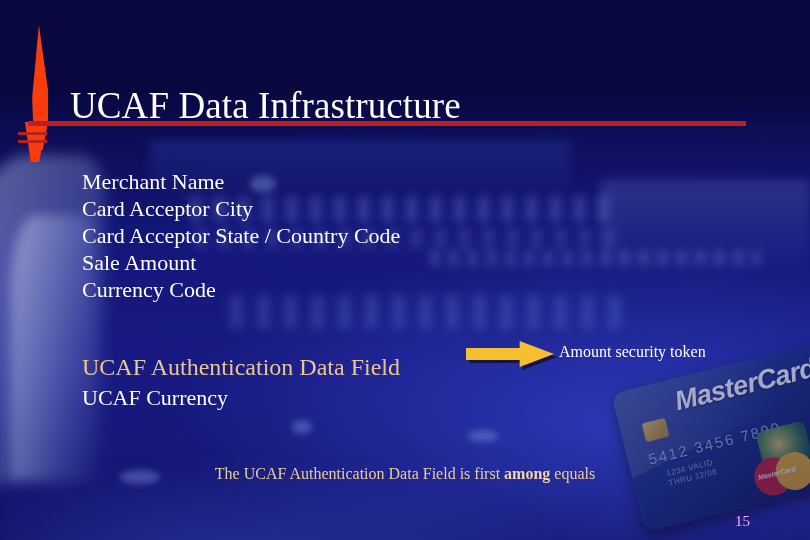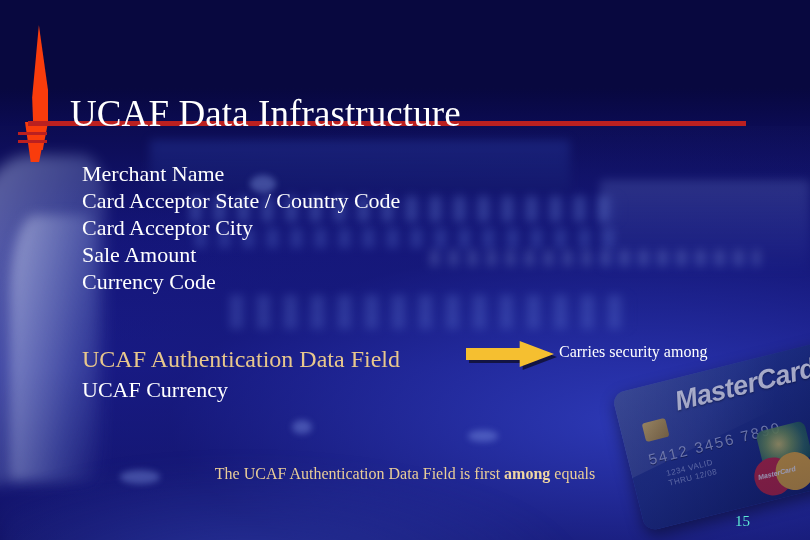--- a/index.html
+++ b/index.html
@@ -126,32 +126,32 @@
     left: 18px;
     width: 29px; height: 3px;
     background: #bb2020;
   }
   .tick-1 { top: 132px; }
   .tick-2 { top: 140px; }
 
   
   .slide-title {
     position: absolute;
-    left: 70px; top: 92px;
+    left: 70px; top: 84px;
     font-size: 37px;
     line-height: 44px;
     color: #ffffff;
     white-space: nowrap;
     letter-spacing: .1px;
   }
 
   
   .body-list {
     position: absolute;
-    left: 82px; top: 160px;
+    left: 82px; top: 168px;
     width: 620px;
   }
   .body-item {
     color: #ffffff;
     font-size: 22px;
     line-height: 27px;
     white-space: nowrap;
   }
   .body-item.highlight {
     color: #e8c78c;
@@ -299,21 +299,21 @@
     position: absolute;
     inset: 0;
     background: linear-gradient(180deg, rgba(20,30,120,.30), rgba(12,18,90,.45));
     pointer-events: none;
   }
 
   
   .page-num {
     position: absolute;
     left: 735px; top: 512px;
-    color: #5eead4;
+    color: #f0abfc;
     font-size: 15px;
     line-height: 18px;
   }
 </style>
 </head>
 <body>
 
 <div id="slide">
 
   <div class="bg-base"></div>
@@ -335,33 +335,33 @@
   <div class="flame"></div>
   <div class="flame-tail"></div>
   <div class="title-rule"></div>
   <div class="tick tick-1"></div>
   <div class="tick tick-2"></div>
 
   <div class="slide-title">UCAF Data Infrastructure</div>
 
   <div class="body-list">
     <div class="body-item">Merchant Name</div>
+    <div class="body-item">Card Acceptor City</div>
     <div class="body-item">Card Acceptor State / Country Code</div>
-    <div class="body-item">Card Acceptor City</div>
     <div class="body-item">Sale Amount</div>
     <div class="body-item">Currency Code</div>
     <div class="body-item highlight">UCAF Authentication Data Field</div>
     <div class="body-item">UCAF Currency</div>
   </div>
 
   <div class="arrow-wrap">
     <div class="arrow-shadow"></div>
     <div class="arrow-body"></div>
   </div>
-  <div class="callout">Carries security among</div>
+  <div class="callout">Amount security token</div>
 
   <div class="caption">
     <div class="caption-line"><span>The UCAF Authentication Data Field is first </span><span class="em">among</span><span> equals</span></div>
   </div>
 
   <div class="card-wrap">
     <div class="card-face">
       <div class="card-sheen"></div>
       <div class="card-chip"></div>
       <div class="card-brand">MasterCard</div>

